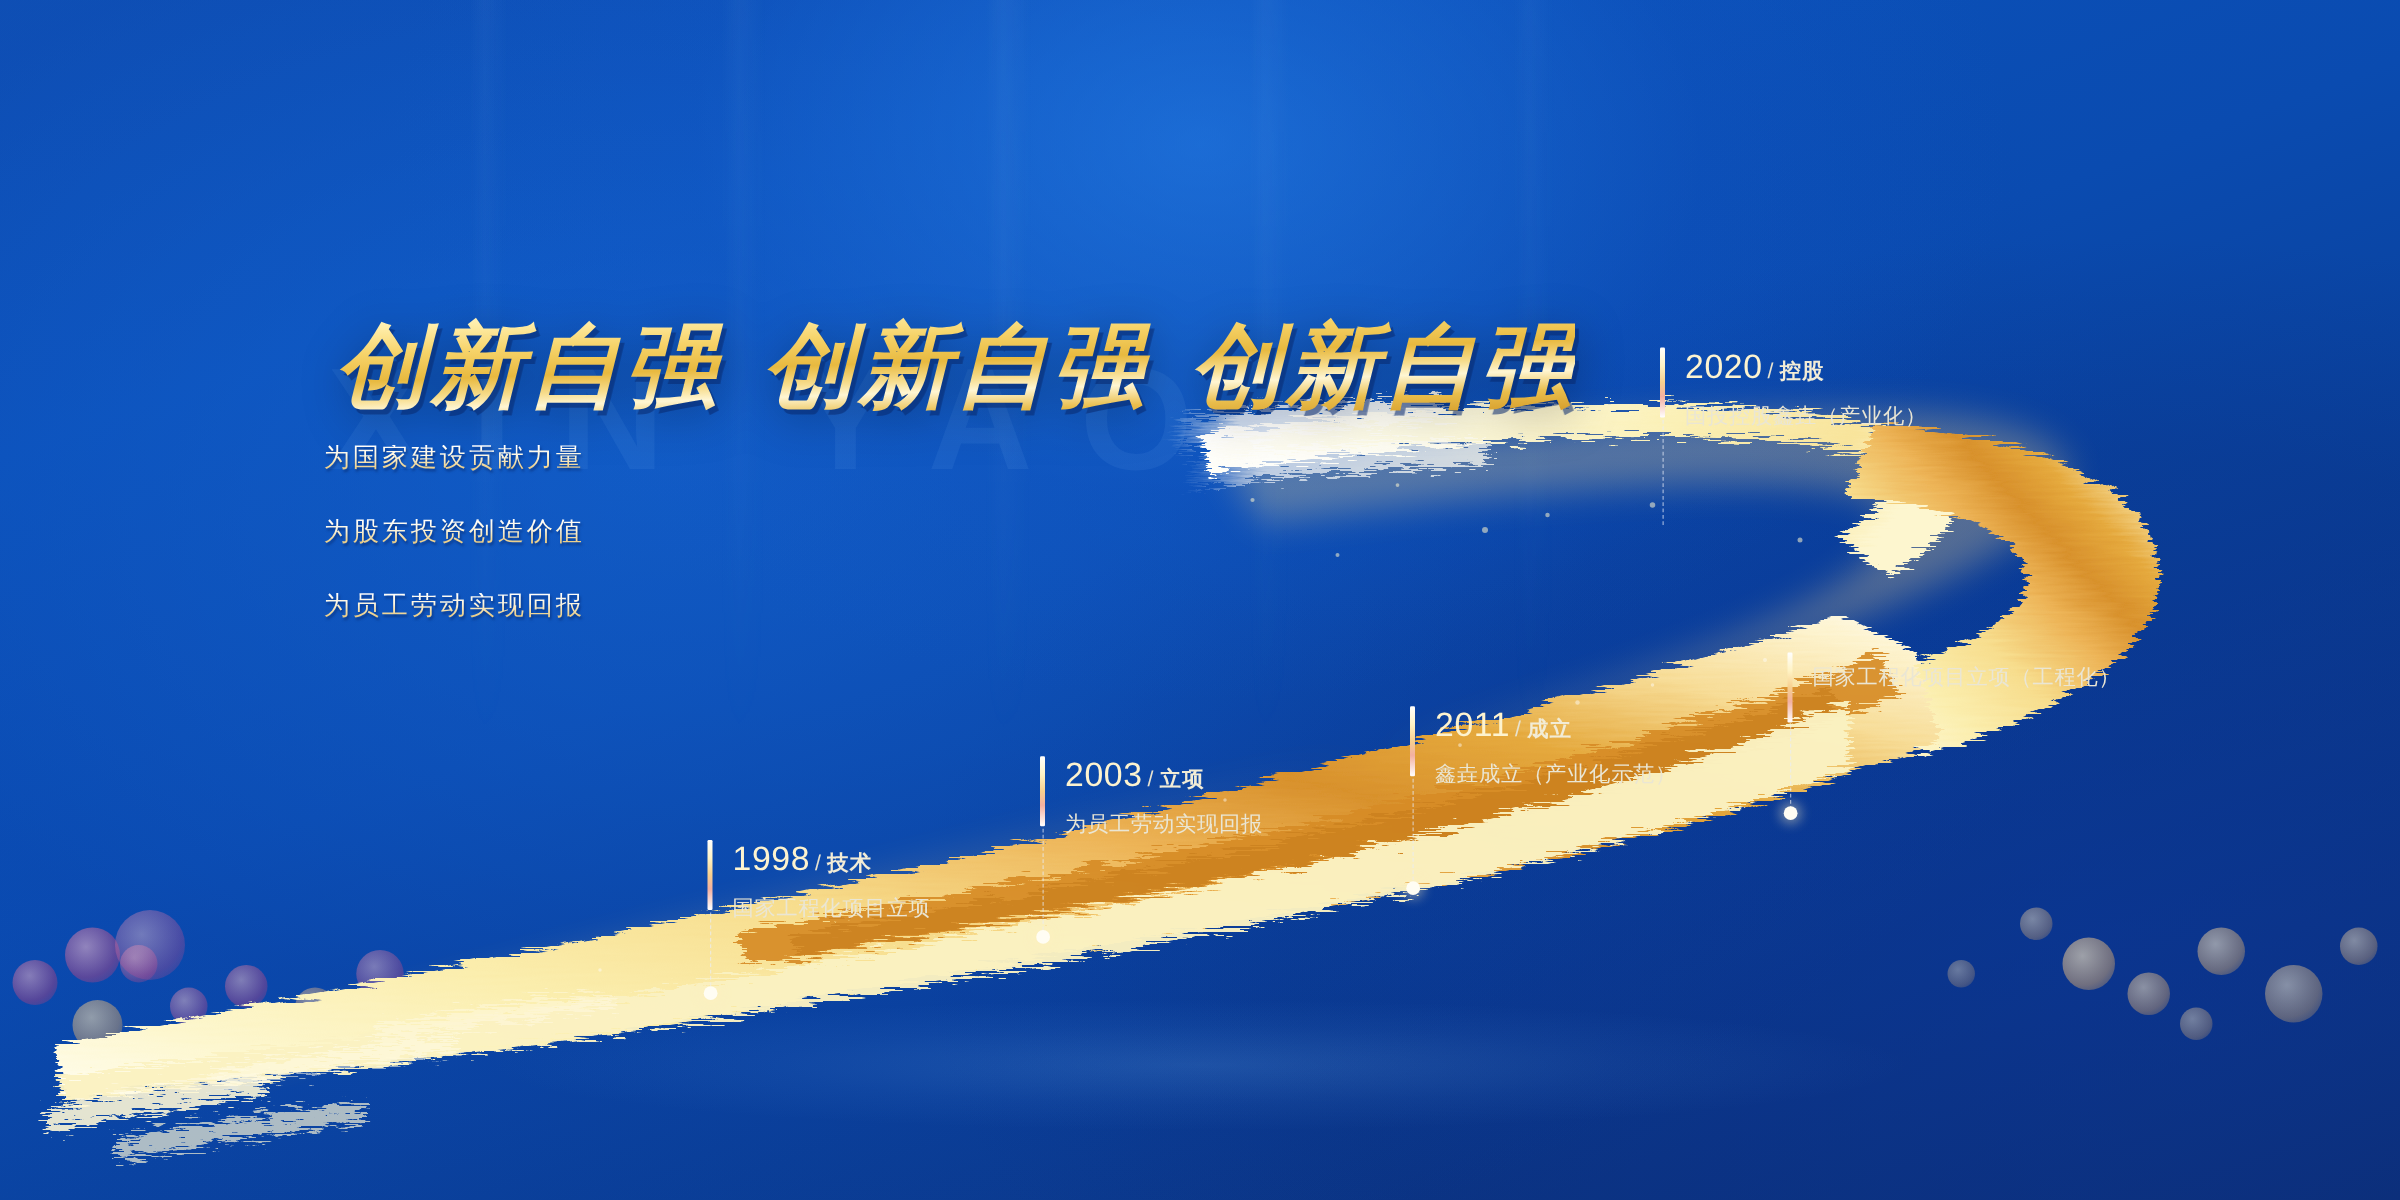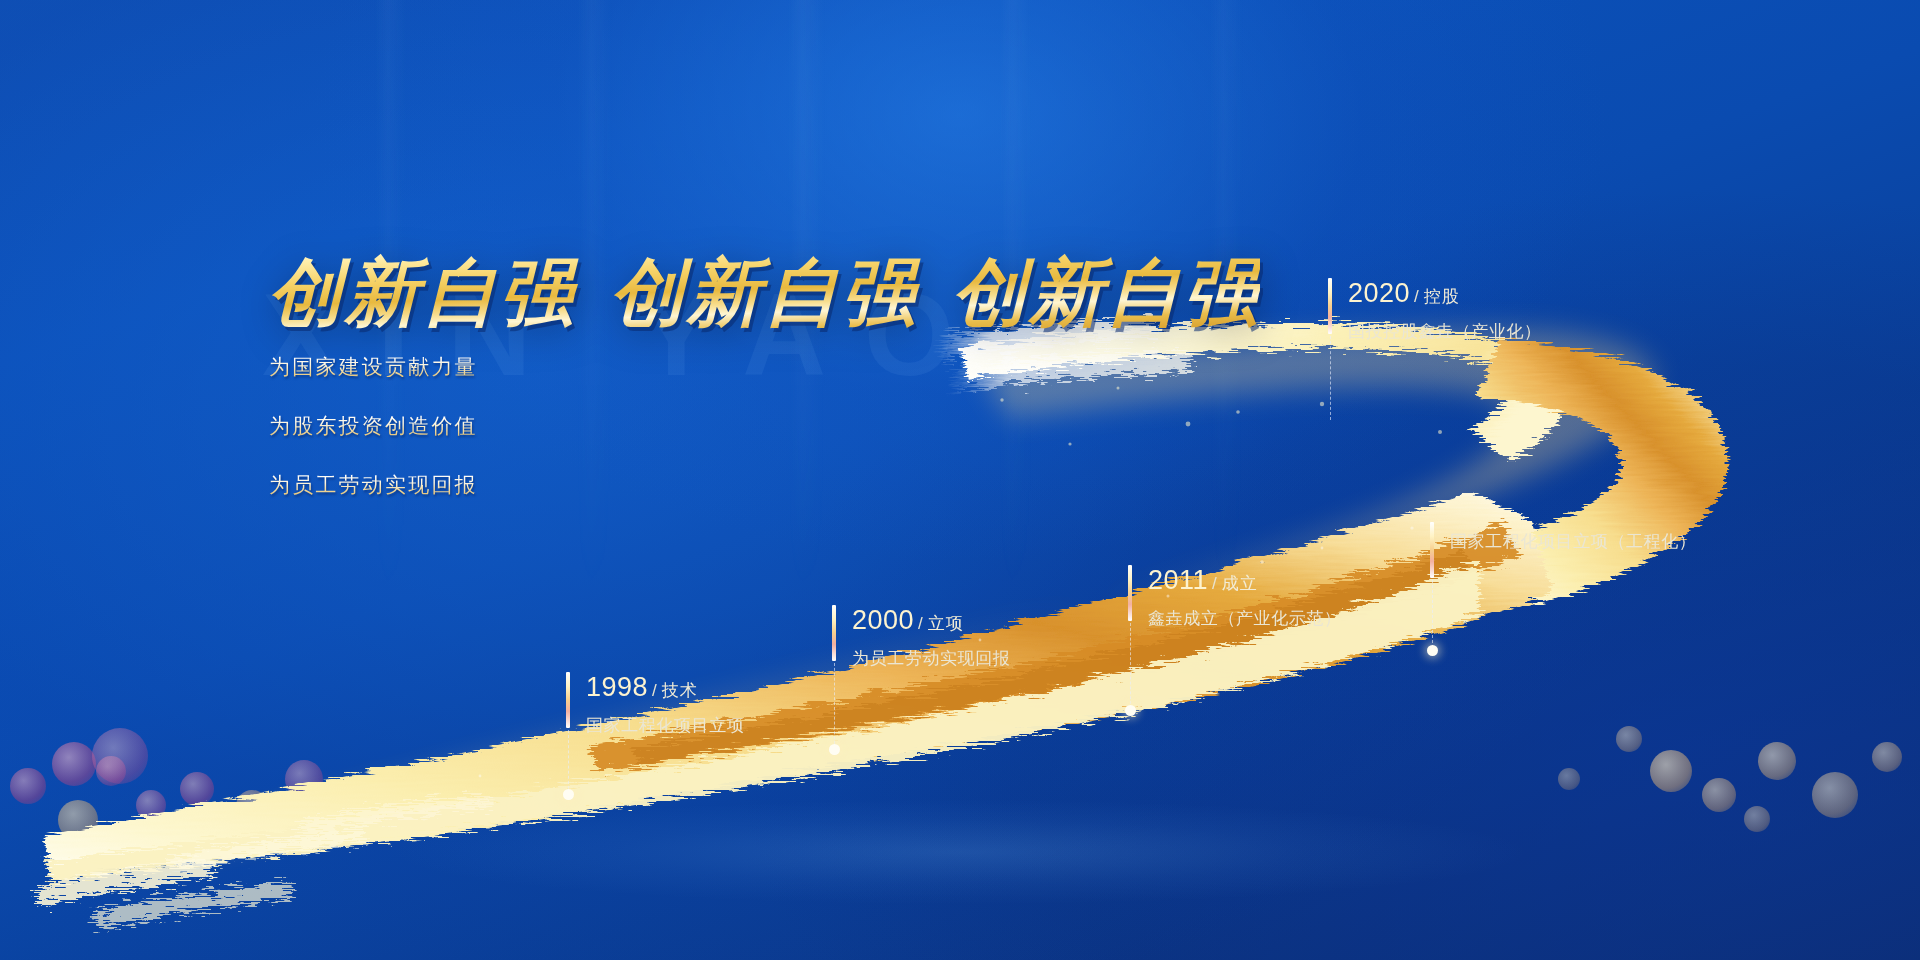--- a/index.html
+++ b/index.html
@@ -78,21 +78,21 @@
     background-clip: text;
     color: transparent;
     -webkit-text-fill-color: transparent;
     filter: drop-shadow(3px 4px 0 rgba(7,40,110,0.55)) drop-shadow(0 6px 18px rgba(0,0,0,0.28));
   }
   .headline .gap { display: inline-block; width: 34px; }
 
   
   .slogans {
     position: absolute;
-    left: 269px;
+    left: 259px;
     top: 356px;
   }
   .slogan {
     font-size: 21px;
     letter-spacing: 2.2px;
     line-height: 1;
     margin-bottom: 38px;
     background: linear-gradient(180deg, #ffffff 0%, #fdf6e0 42%, #f2dca4 72%, #e6c476 100%);
     -webkit-background-clip: text;
     background-clip: text;
@@ -128,20 +128,21 @@
   }
   .marker .slash {
     font-size: 17px;
     color: #e8e3cf;
     margin: 0 5px 0 4px;
   }
   .marker .tag {
     font-size: 17px;
     letter-spacing: 1px;
     color: #f2ecd6;
+    font-weight: bold;
   }
   .marker .line2 {
     margin-top: 8px;
     font-size: 17px;
     letter-spacing: 0.6px;
     color: #eae6d4;
   }
   
   .leader {
     position: absolute;
@@ -356,21 +357,21 @@
       <div class="line2">国家工程化项目立项</div>
     </div>
   </div>
   <div class="leader" style="left:568px; top:730px; height:64px;"></div>
   <div class="node" style="left:563px; top:789px;"></div>
 
   <div class="marker" style="left:832px; top:605px;">
     <div class="tick"></div>
     <div class="txt">
       <div class="line1">
-        <span class="year">2000</span><span class="slash">/</span><span class="tag">立项</span>
+        <span class="year">2003</span><span class="slash">/</span><span class="tag">立项</span>
       </div>
       <div class="line2">为员工劳动实现回报</div>
     </div>
   </div>
   <div class="leader" style="left:834px; top:663px; height:86px;"></div>
   <div class="node" style="left:829px; top:744px;"></div>
 
   <div class="marker" style="left:1128px; top:565px;">
     <div class="tick"></div>
     <div class="txt">

